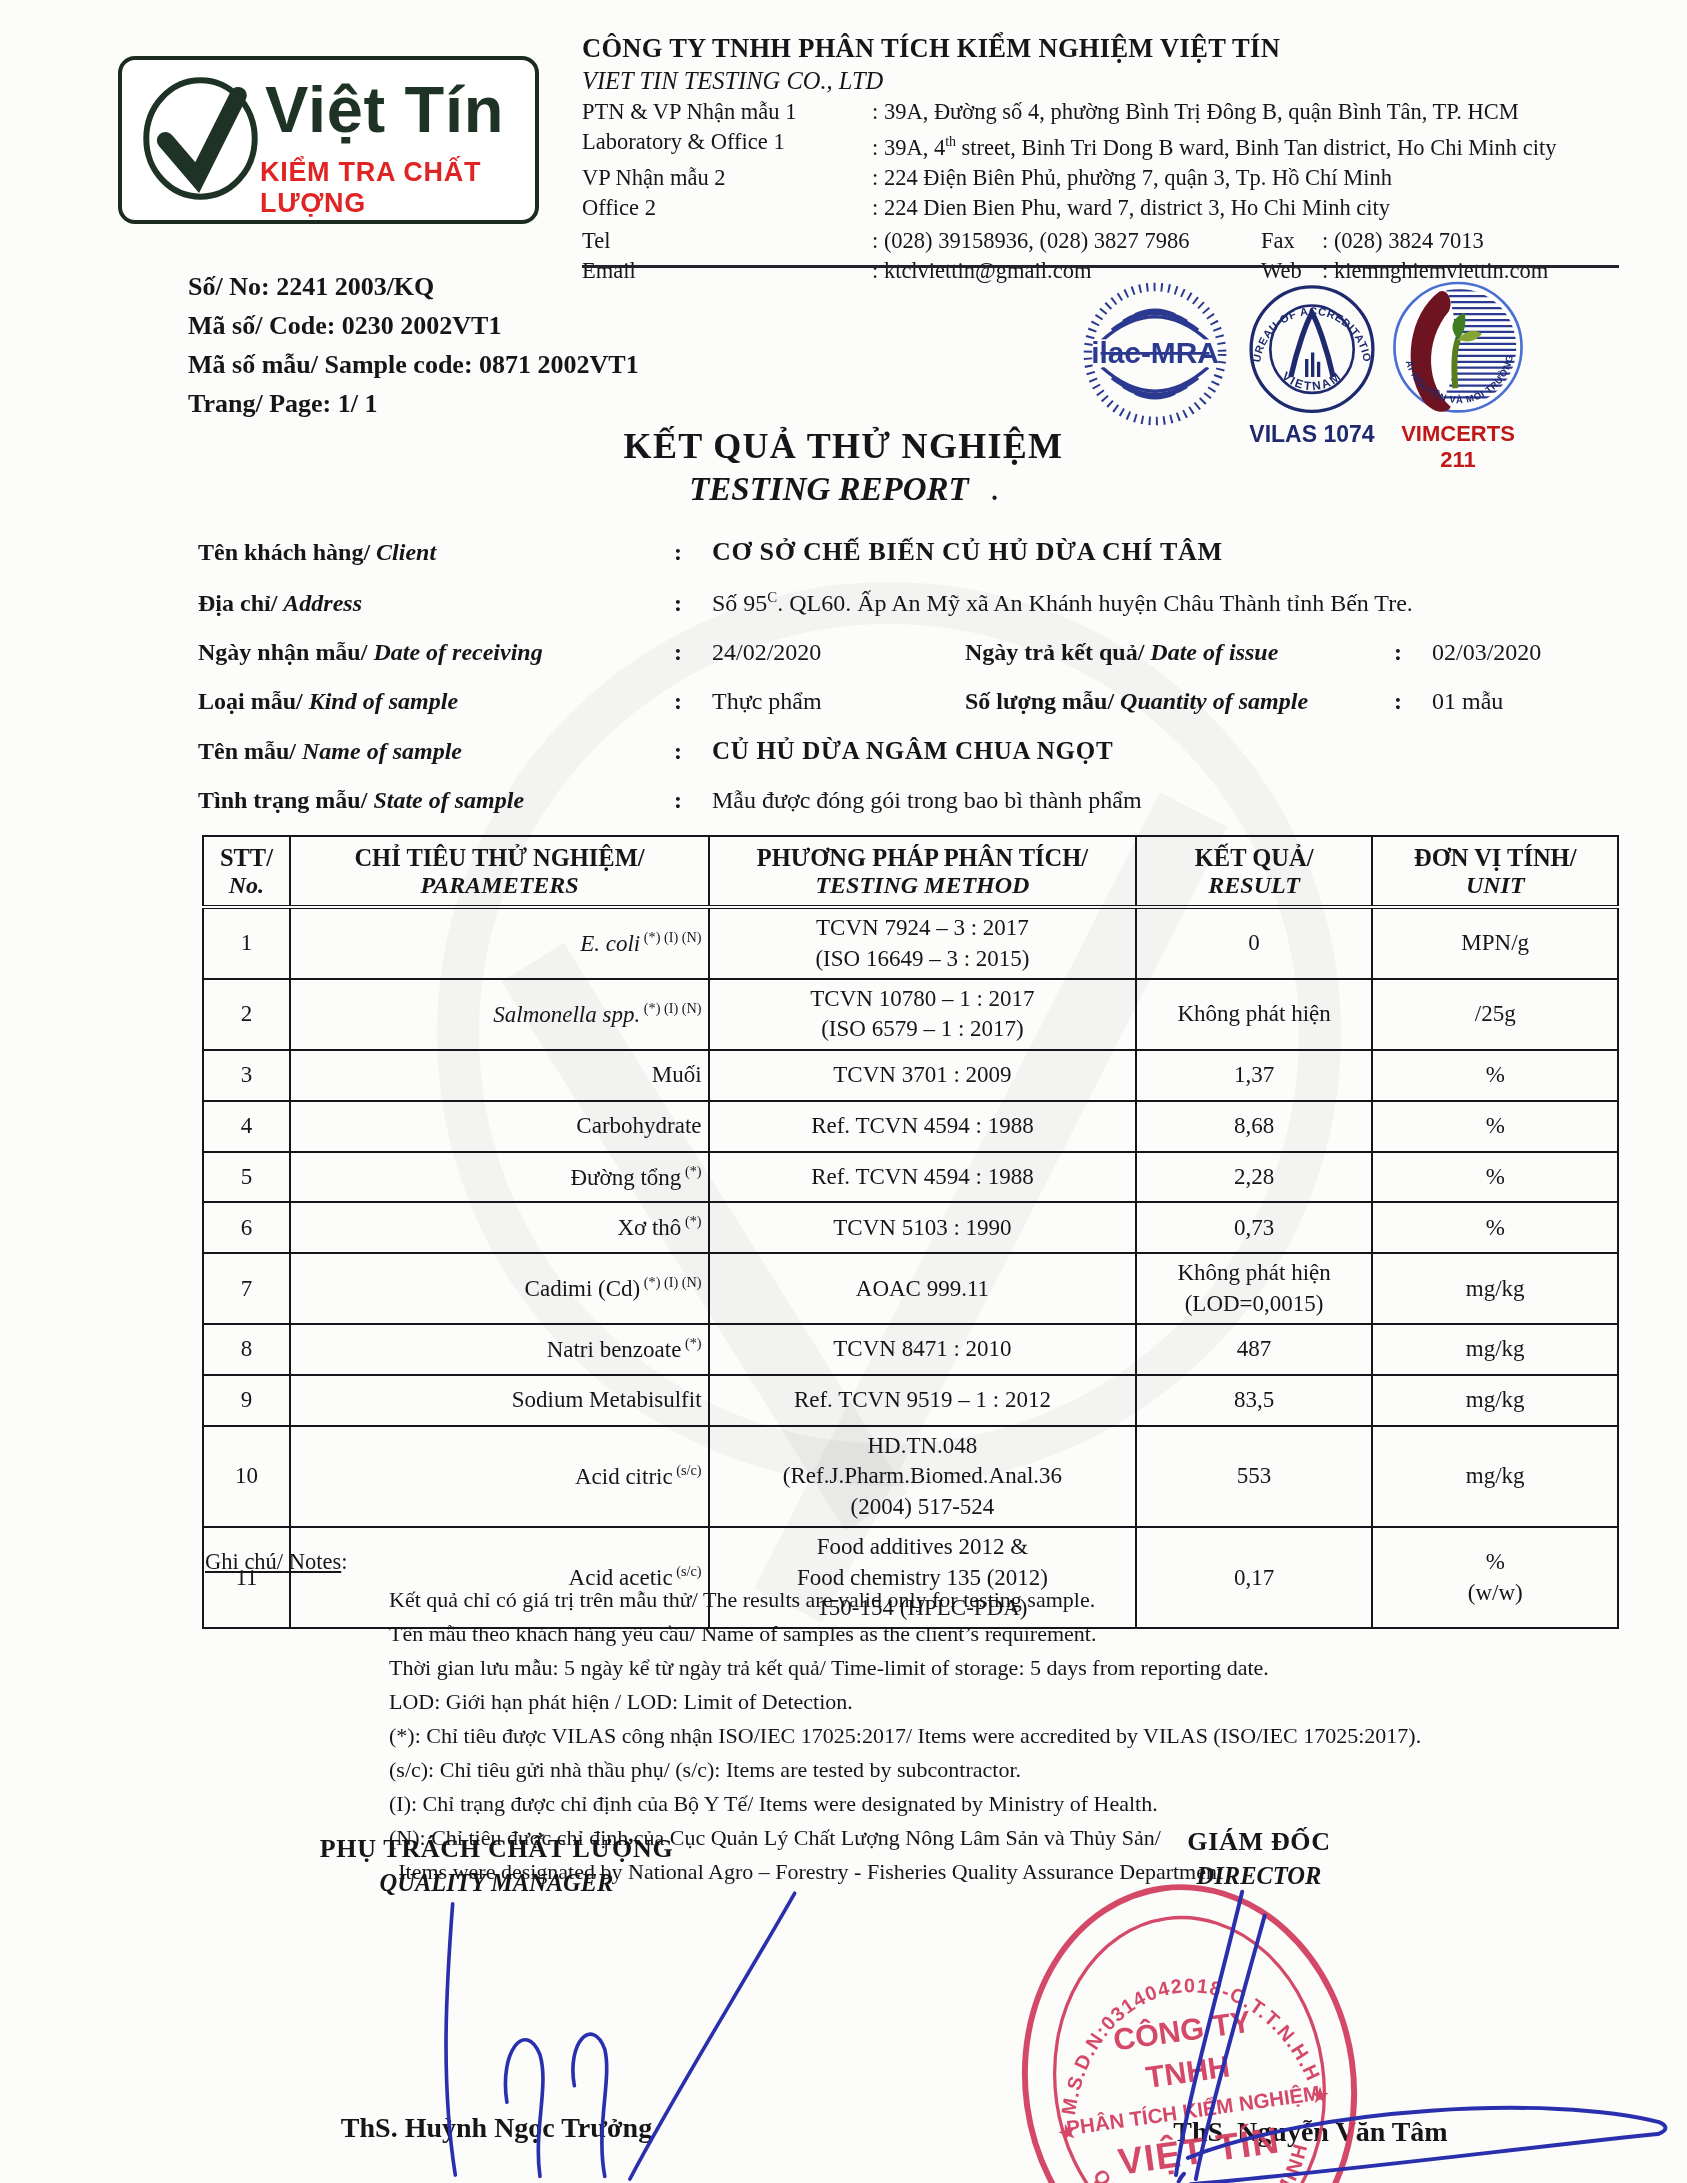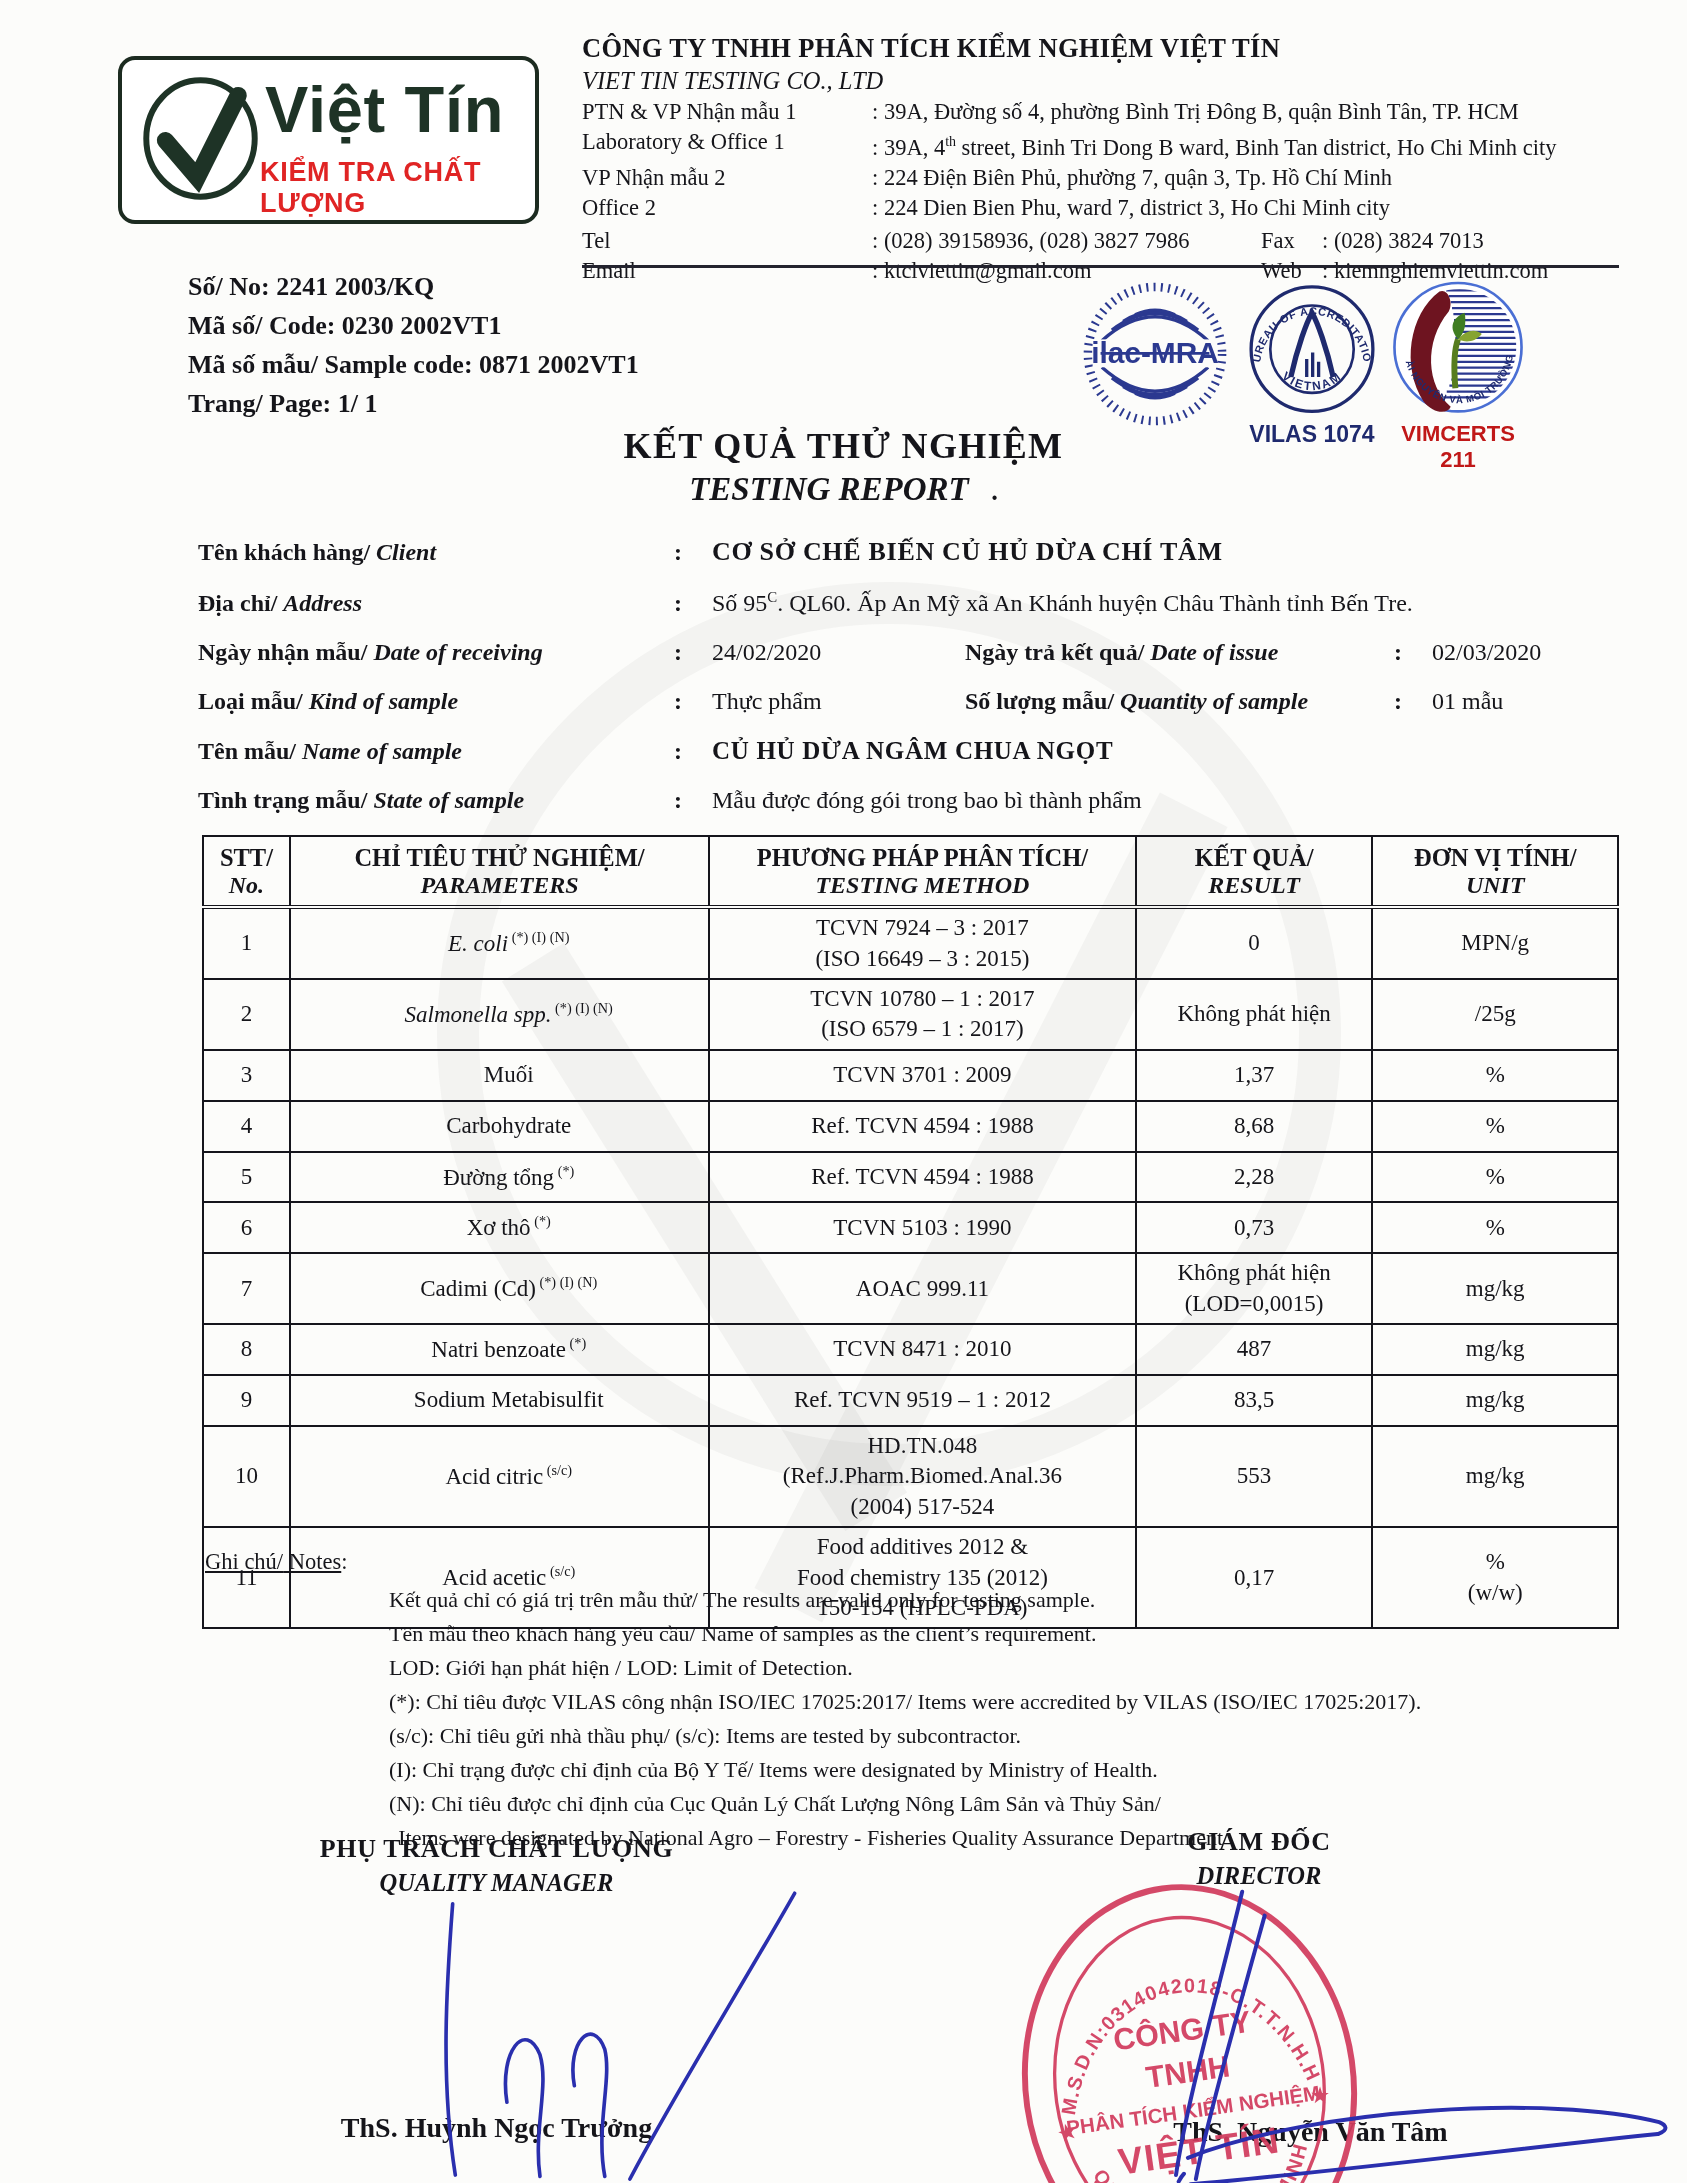--- a/index.html
+++ b/index.html
@@ -63,21 +63,21 @@
   .cvalue .big{font-weight:bold;font-size:26px;letter-spacing:0.7px}
   sup{font-size:.62em}
 
   
   .results{left:202px;top:835px;width:1417px;border-collapse:collapse;font-size:23px}
   .results th,.results td{border:2px solid #15151c;padding:4px 6.6px;vertical-align:middle}
   .results thead th{border-bottom:4.6px double #15151c;padding:6.6px 4px}
   .results .thvi{font-weight:bold;font-size:24.5px}
   .results .then{font-weight:bold;font-style:italic;font-size:24px}
   .results td{white-space:pre-line;text-align:center;line-height:1.32}
-  .results td.c-param{text-align:center;padding-left:25px}
+  .results td.c-param{text-align:right;padding-left:25px}
   .results col.w1{width:87px}.results col.w2{width:420px}.results col.w3{width:427px}
   .results col.w4{width:237px}.results col.w5{width:246px}
   .results .it{font-style:italic}
   .results td.c-no{padding:9.3px 4px}
 
   
   .notes-h{left:205px;top:1549px;font-size:22.5px}
   .notes-h .u{text-decoration:underline}
   .notes{left:389px;top:1583px;width:1211px;font-size:22px;line-height:34px}
   .note-line{white-space:nowrap}
@@ -383,20 +383,21 @@
         </tr>
       </tbody>
   </table>
 
   <div class="abs z1 notes-h">
     <span class="u"><span>Ghi chú/</span><span class="i"> Notes</span></span><span>:</span>
   </div>
   <div class="abs z1 notes">
       <div class="note-line"><span>Kết quả chỉ có giá trị trên mẫu thử/ </span><span class="i">The results are valid only for testing sample.</span></div>
       <div class="note-line"><span>Tên mẫu theo khách hàng yêu cầu/ </span><span class="i">Name of samples as the client’s requirement.</span></div>
+      <div class="note-line"><span>Thời gian lưu mẫu: 5 ngày kể từ ngày trả kết quả/ </span><span class="i">Time-limit of storage: 5 days from reporting date.</span></div>
       <div class="note-line"><span>LOD: Giới hạn phát hiện / </span><span class="i">LOD: Limit of Detection.</span></div>
       <div class="note-line"><span>(*): Chỉ tiêu được VILAS công nhận ISO/IEC 17025:2017/ </span><span class="i">Items were accredited by VILAS (ISO/IEC 17025:2017).</span></div>
       <div class="note-line"><span>(s/c): Chỉ tiêu gửi nhà thầu phụ/ </span><span class="i">(s/c): Items are tested by subcontractor.</span></div>
       <div class="note-line"><span>(I): Chỉ trạng được chỉ định của Bộ Y Tế/ </span><span class="i">Items were designated by Ministry of Health.</span></div>
       <div class="note-line"><span>(N): Chỉ tiêu được chỉ định của Cục Quản Lý Chất Lượng Nông Lâm Sản và Thủy Sản/</span><span class="i"></span></div>
       <div class="note-line"><span></span><span class="i">Items were designated by National Agro – Forestry - Fisheries Quality Assurance Department</span></div>
     </div>
 
   <div class="abs z1 sig-left">
     <div class="sig-t1">PHỤ TRÁCH CHẤT LƯỢNG</div>

